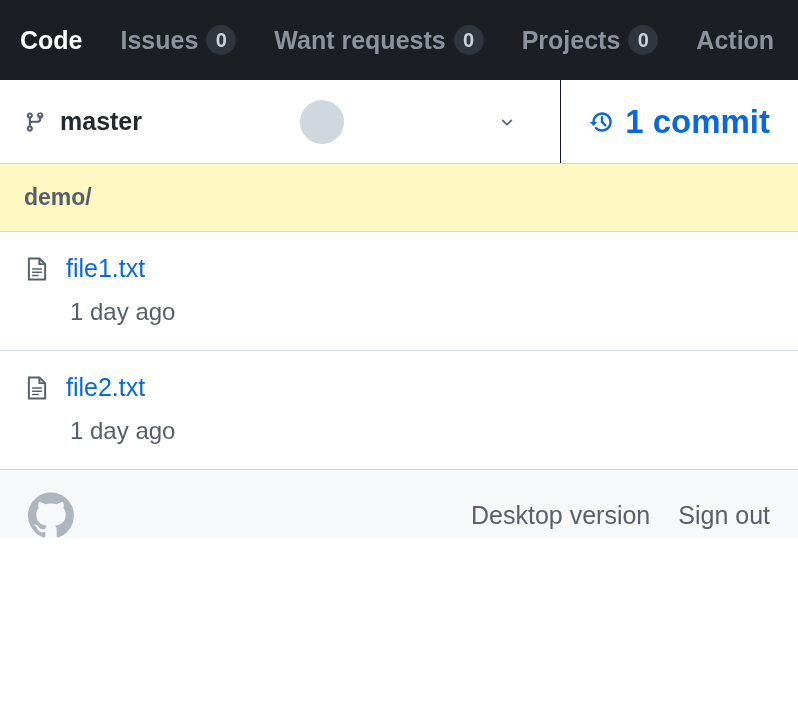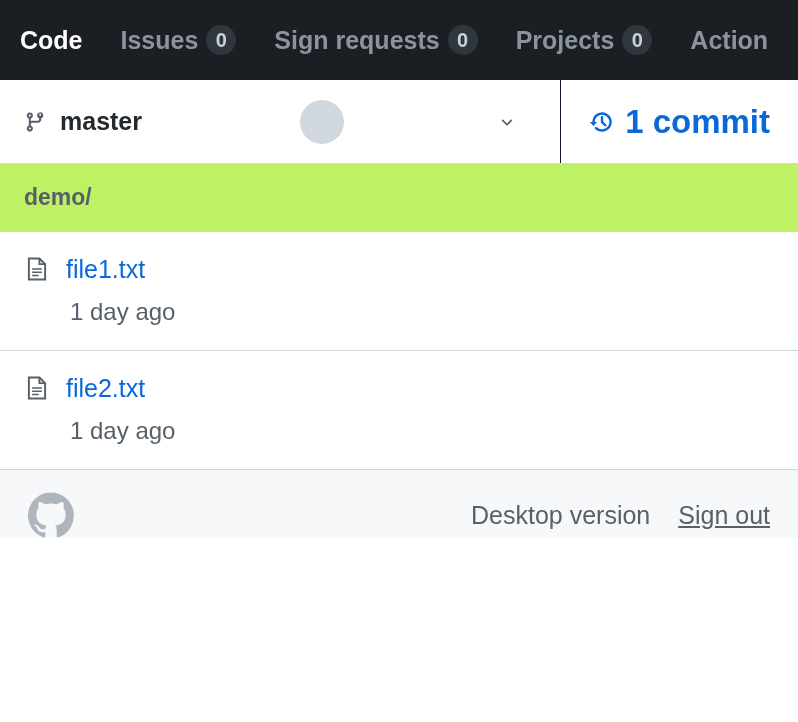--- a/index.html
+++ b/index.html
@@ -74,34 +74,34 @@
     display: flex;
     align-items: center;
     padding: 0 28px;
     gap: 10px;
     color: #0969da;
     font-size: 33px;
     font-weight: 600;
     cursor: pointer;
   }
   .path-header {
-    background: #bef264;
+    background: #fef9c3;
     border-bottom: 1px solid #d0d7de;
     padding: 20px 24px;
     font-size: 23px;
     font-weight: 600;
     color: #57606a;
   }
   .file-row {
     border-bottom: 1px solid #d0d7de;
     padding: 22px 24px 24px 24px;
   }
   .file-head {
     display: flex;
-    align-items: center;
+    align-items: flex-start;
     gap: 16px;
   }
   .file-icon { color: #57606a; }
   .file-link { color: #0969da; font-size: 25px; cursor: pointer; }
   .file-meta {
     color: #57606a;
     font-size: 24px;
     margin-top: 14px;
     margin-left: 46px;
   }
@@ -113,21 +113,21 @@
     display: flex;
     align-items: center;
   }
   .footer-gap { flex: 1; }
   .footer-link {
     color: #596069;
     font-size: 25px;
     font-weight: 500;
     cursor: pointer;
   }
-  .footer-link + .footer-link { margin-left: 28px; text-decoration: underline; }
+  .footer-link + .footer-link { margin-left: 28px; }
   .gh-icon { color: #afb5bc; }
   .banner {
     margin-top: 22px;
     background: #ddeeff;
     border: 1px solid #a8c7e8;
     border-radius: 8px;
     padding: 24px 26px;
     display: flex;
     align-items: center;
   }
@@ -140,21 +140,21 @@
 
 <div class="topnav">
   <div class="tab active">
     <span>Code</span>
   </div>
   <div class="tab">
     <span>Issues</span>
     <span class="count-badge">0</span>
   </div>
   <div class="tab">
-    <span>Sign requests</span>
+    <span>Want requests</span>
     <span class="count-badge">0</span>
   </div>
   <div class="tab">
     <span>Projects</span>
     <span class="count-badge">0</span>
   </div>
   <div class="tab">
     <span>Action</span>
   </div>
 </div>

